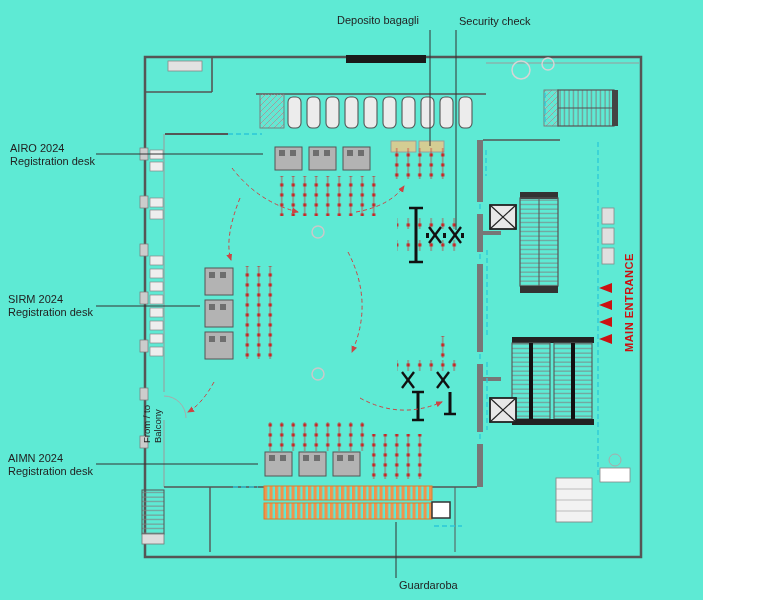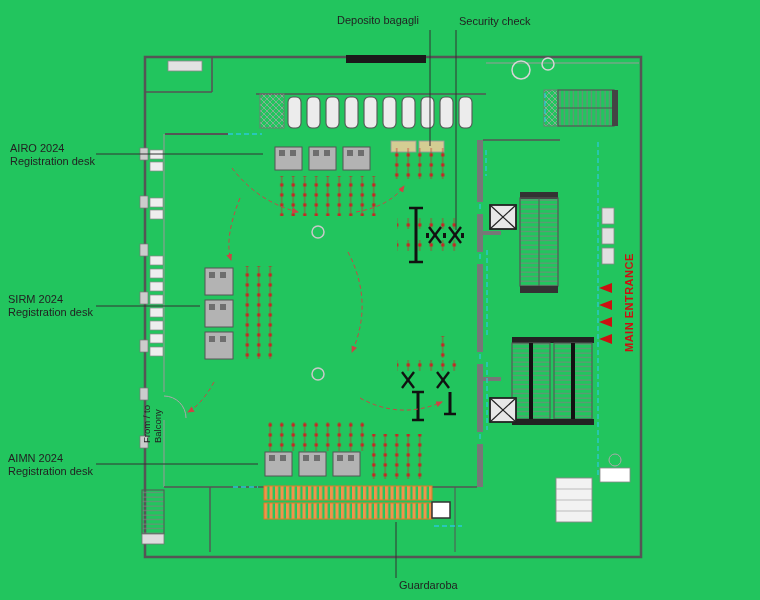--- a/index.html
+++ b/index.html
@@ -1,16 +1,16 @@
 <!DOCTYPE html>
 <html><head>
 <meta charset="utf-8">
 <style>
   html,body{margin:0;padding:0;background:#fff;}
-  .stage{position:relative;width:760px;height:600px;background:#22c55e;overflow:hidden;
+  .stage{position:relative;width:703px;height:600px;background:#5eead4;overflow:hidden;
          font-family:"Liberation Sans",sans-serif;}
   svg{position:absolute;left:0;top:0;}
   text{font-family:"Liberation Sans",sans-serif;fill:#222;}
   .lbl{font-size:11px;}
   .lbl-sm{font-size:9.5px;}
   .lbl-red{font-size:11px;font-weight:bold;fill:#cc1111;letter-spacing:.5px;}
 </style>
 </head>
 <body>
 

